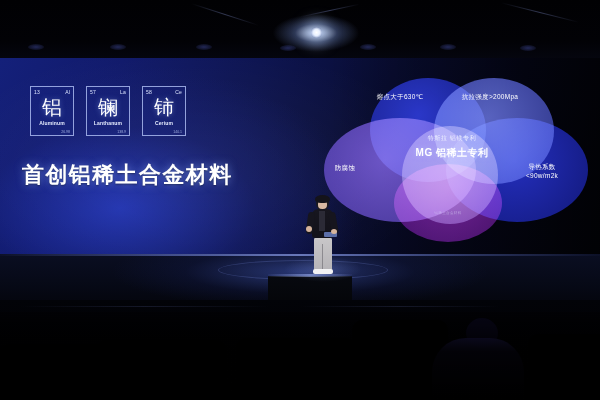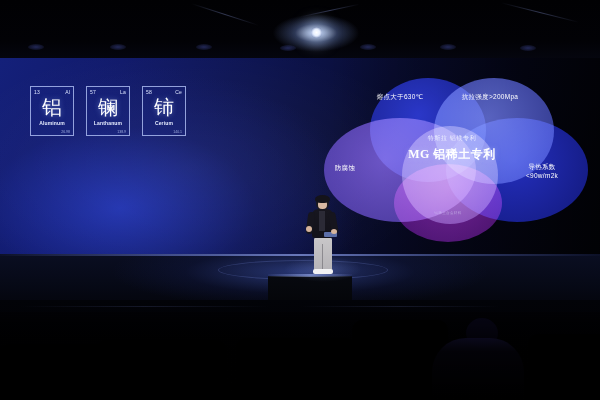--- a/index.html
+++ b/index.html
@@ -85,21 +85,21 @@
   #venn-center-circle { left:84px; top:48px; width:96px; height:98px; background:radial-gradient(circle at 48% 42%, rgba(178,170,245,.62), rgba(130,110,220,.5)); }
   #venn-bottom    { left:76px;  top:86px;  width:108px; height:78px; background:radial-gradient(circle at 50% 30%, rgba(158,48,200,.72), rgba(110,26,160,.62)); }
 
   .venn-label { position:absolute; z-index:8; color:#ffffff; text-align:center; letter-spacing:.3px; }
   #label-melting  { left:34px;  top:15px;  width:96px; font-size:6.5px; }
   #label-tensile  { left:120px; top:15px;  width:104px; font-size:6.5px; }
   #label-corrosion{ left:2px;   top:86px;  width:50px;  font-size:6.5px; }
   #label-thermal  { left:182px; top:84px;  width:84px;  font-size:6.5px; line-height:9px; }
   #venn-center-label { position:absolute; left:72px; top:56px; width:124px; text-align:center; z-index:9; }
   #center-small { font-size:6px; color:#eef0ff; letter-spacing:.6px; }
-  #center-main  { font-size:12px; color:#ffffff; font-weight:bold; letter-spacing:.5px; margin-top:3px; text-shadow:0 0 5px rgba(190,200,255,.55);font-family:Liberation Serif, serif; }
+  #center-main  { font-size:10px; color:#ffffff; font-weight:bold; letter-spacing:.5px; margin-top:3px; text-shadow:0 0 5px rgba(190,200,255,.55); }
   #venn-footnote { position:absolute; left:76px; top:133px; width:108px; text-align:center; font-size:3.6px; color:rgba(215,205,245,.55); letter-spacing:.3px; z-index:9; }
 
   
   #stage-floor {
     position:absolute; left:0; top:254px; width:600px; height:58px;
     background:
       radial-gradient(ellipse 230px 44px at 300px 18px, rgba(70,95,200,.5) 0%, rgba(25,35,100,.22) 50%, rgba(0,0,0,0) 82%),
       linear-gradient(#0a0e22 0%, #070a18 45%, #03040a 100%);
   }
   #floor-edge {
@@ -204,20 +204,21 @@
         <span class="el-number">58</span>
         <span class="el-symbol">Ce</span>
         <span class="el-char">铈</span>
         <span class="el-name">Cerium</span>
         <span class="el-weight">140.1</span>
       </div>
 
     </div>
 
     <div id="headline" style="position:absolute;left:22px;top:102px;">
+      <div class="headline-line">首创铝稀土合金材料</div>
     </div>
 
     <div id="venn-diagram" style="position:absolute;left:318px;top:20px;">
       <div class="venn-circle" id="venn-corrosion"></div>
       <div class="venn-circle" id="venn-thermal"></div>
       <div class="venn-circle" id="venn-melting"></div>
       <div class="venn-circle" id="venn-tensile"></div>
       <div class="venn-circle" id="venn-bottom"></div>
       <div class="venn-circle" id="venn-center-circle"></div>
 

